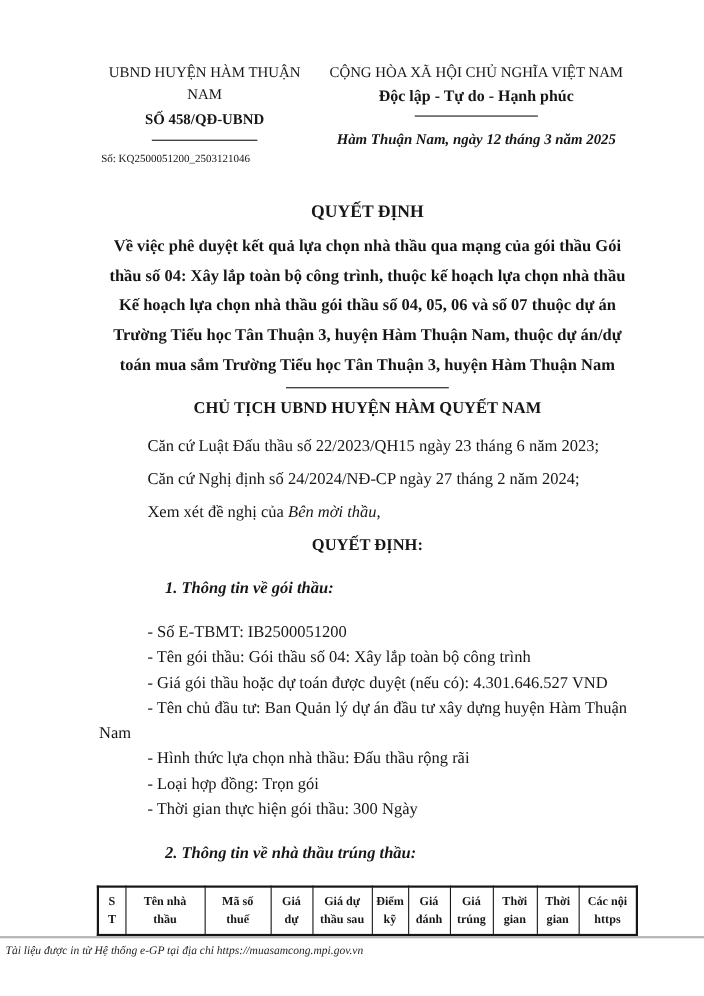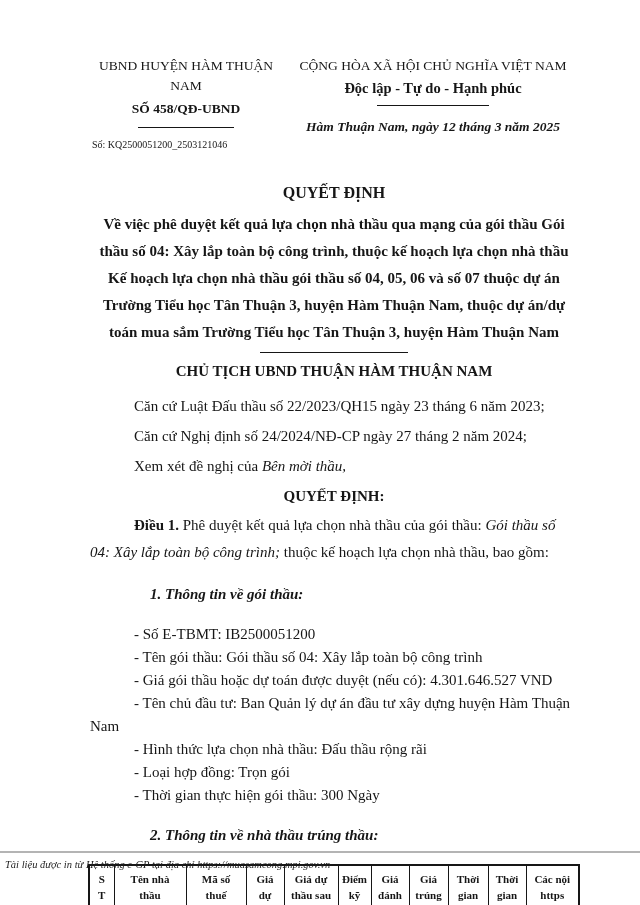--- a/index.html
+++ b/index.html
@@ -67,31 +67,30 @@
       <div class="nat-line2">Độc lập - Tự do - Hạnh phúc</div>
       <div class="hr-right"></div>
       <div class="date-line">Hàm Thuận Nam, ngày 12 tháng 3 năm 2025</div>
     </div>
   </div>
 
   <div class="decision-heading">QUYẾT ĐỊNH</div>
   <div class="decision-subject">Về việc phê duyệt kết quả lựa chọn nhà thầu qua mạng của gói thầu Gói thầu số 04: Xây lắp toàn bộ công trình, thuộc kế hoạch lựa chọn nhà thầu Kế hoạch lựa chọn nhà thầu gói thầu số 04, 05, 06 và số 07 thuộc dự án Trường Tiểu học Tân Thuận 3, huyện Hàm Thuận Nam, thuộc dự án/dự toán mua sắm Trường Tiểu học Tân Thuận 3, huyện Hàm Thuận Nam</div>
   <div class="subject-divider"></div>
 
-  <div class="authority-heading">CHỦ TỊCH UBND THUẬN HÀM THUẬN NAM</div>
+  <div class="authority-heading">CHỦ TỊCH UBND HUYỆN HÀM QUYẾT NAM</div>
 
   <div class="preamble">
     <p>Căn cứ Luật Đấu thầu số 22/2023/QH15 ngày 23 tháng 6 năm 2023;</p>
     <p>Căn cứ Nghị định số 24/2024/NĐ-CP ngày 27 tháng 2 năm 2024;</p>
     <p><span>Xem xét đề nghị của </span><span class="italic">Bên mời thầu,</span></p>
   </div>
 
   <div class="decides-heading">QUYẾT ĐỊNH:</div>
 
-  <p class="article-para"><span class="article-label">Điều 1.</span><span> Phê duyệt kết quả lựa chọn nhà thầu của gói thầu: </span><span class="italic">Gói thầu số 04: Xây lắp toàn bộ công trình;</span><span> thuộc kế hoạch lựa chọn nhà thầu, bao gồm:</span></p>
 
   <p class="subsection-heading">1. Thông tin về gói thầu:</p>
   <p class="detail-item">- Số E-TBMT: IB2500051200</p>
   <p class="detail-item">- Tên gói thầu: Gói thầu số 04: Xây lắp toàn bộ công trình</p>
   <p class="detail-item">- Giá gói thầu hoặc dự toán được duyệt (nếu có): 4.301.646.527 VND</p>
   <p class="detail-item">- Tên chủ đầu tư: Ban Quản lý dự án đầu tư xây dựng huyện Hàm Thuận Nam</p>
   <p class="detail-item">- Hình thức lựa chọn nhà thầu: Đấu thầu rộng rãi</p>
   <p class="detail-item">- Loại hợp đồng: Trọn gói</p>
   <p class="detail-item">- Thời gian thực hiện gói thầu: 300 Ngày</p>
 

